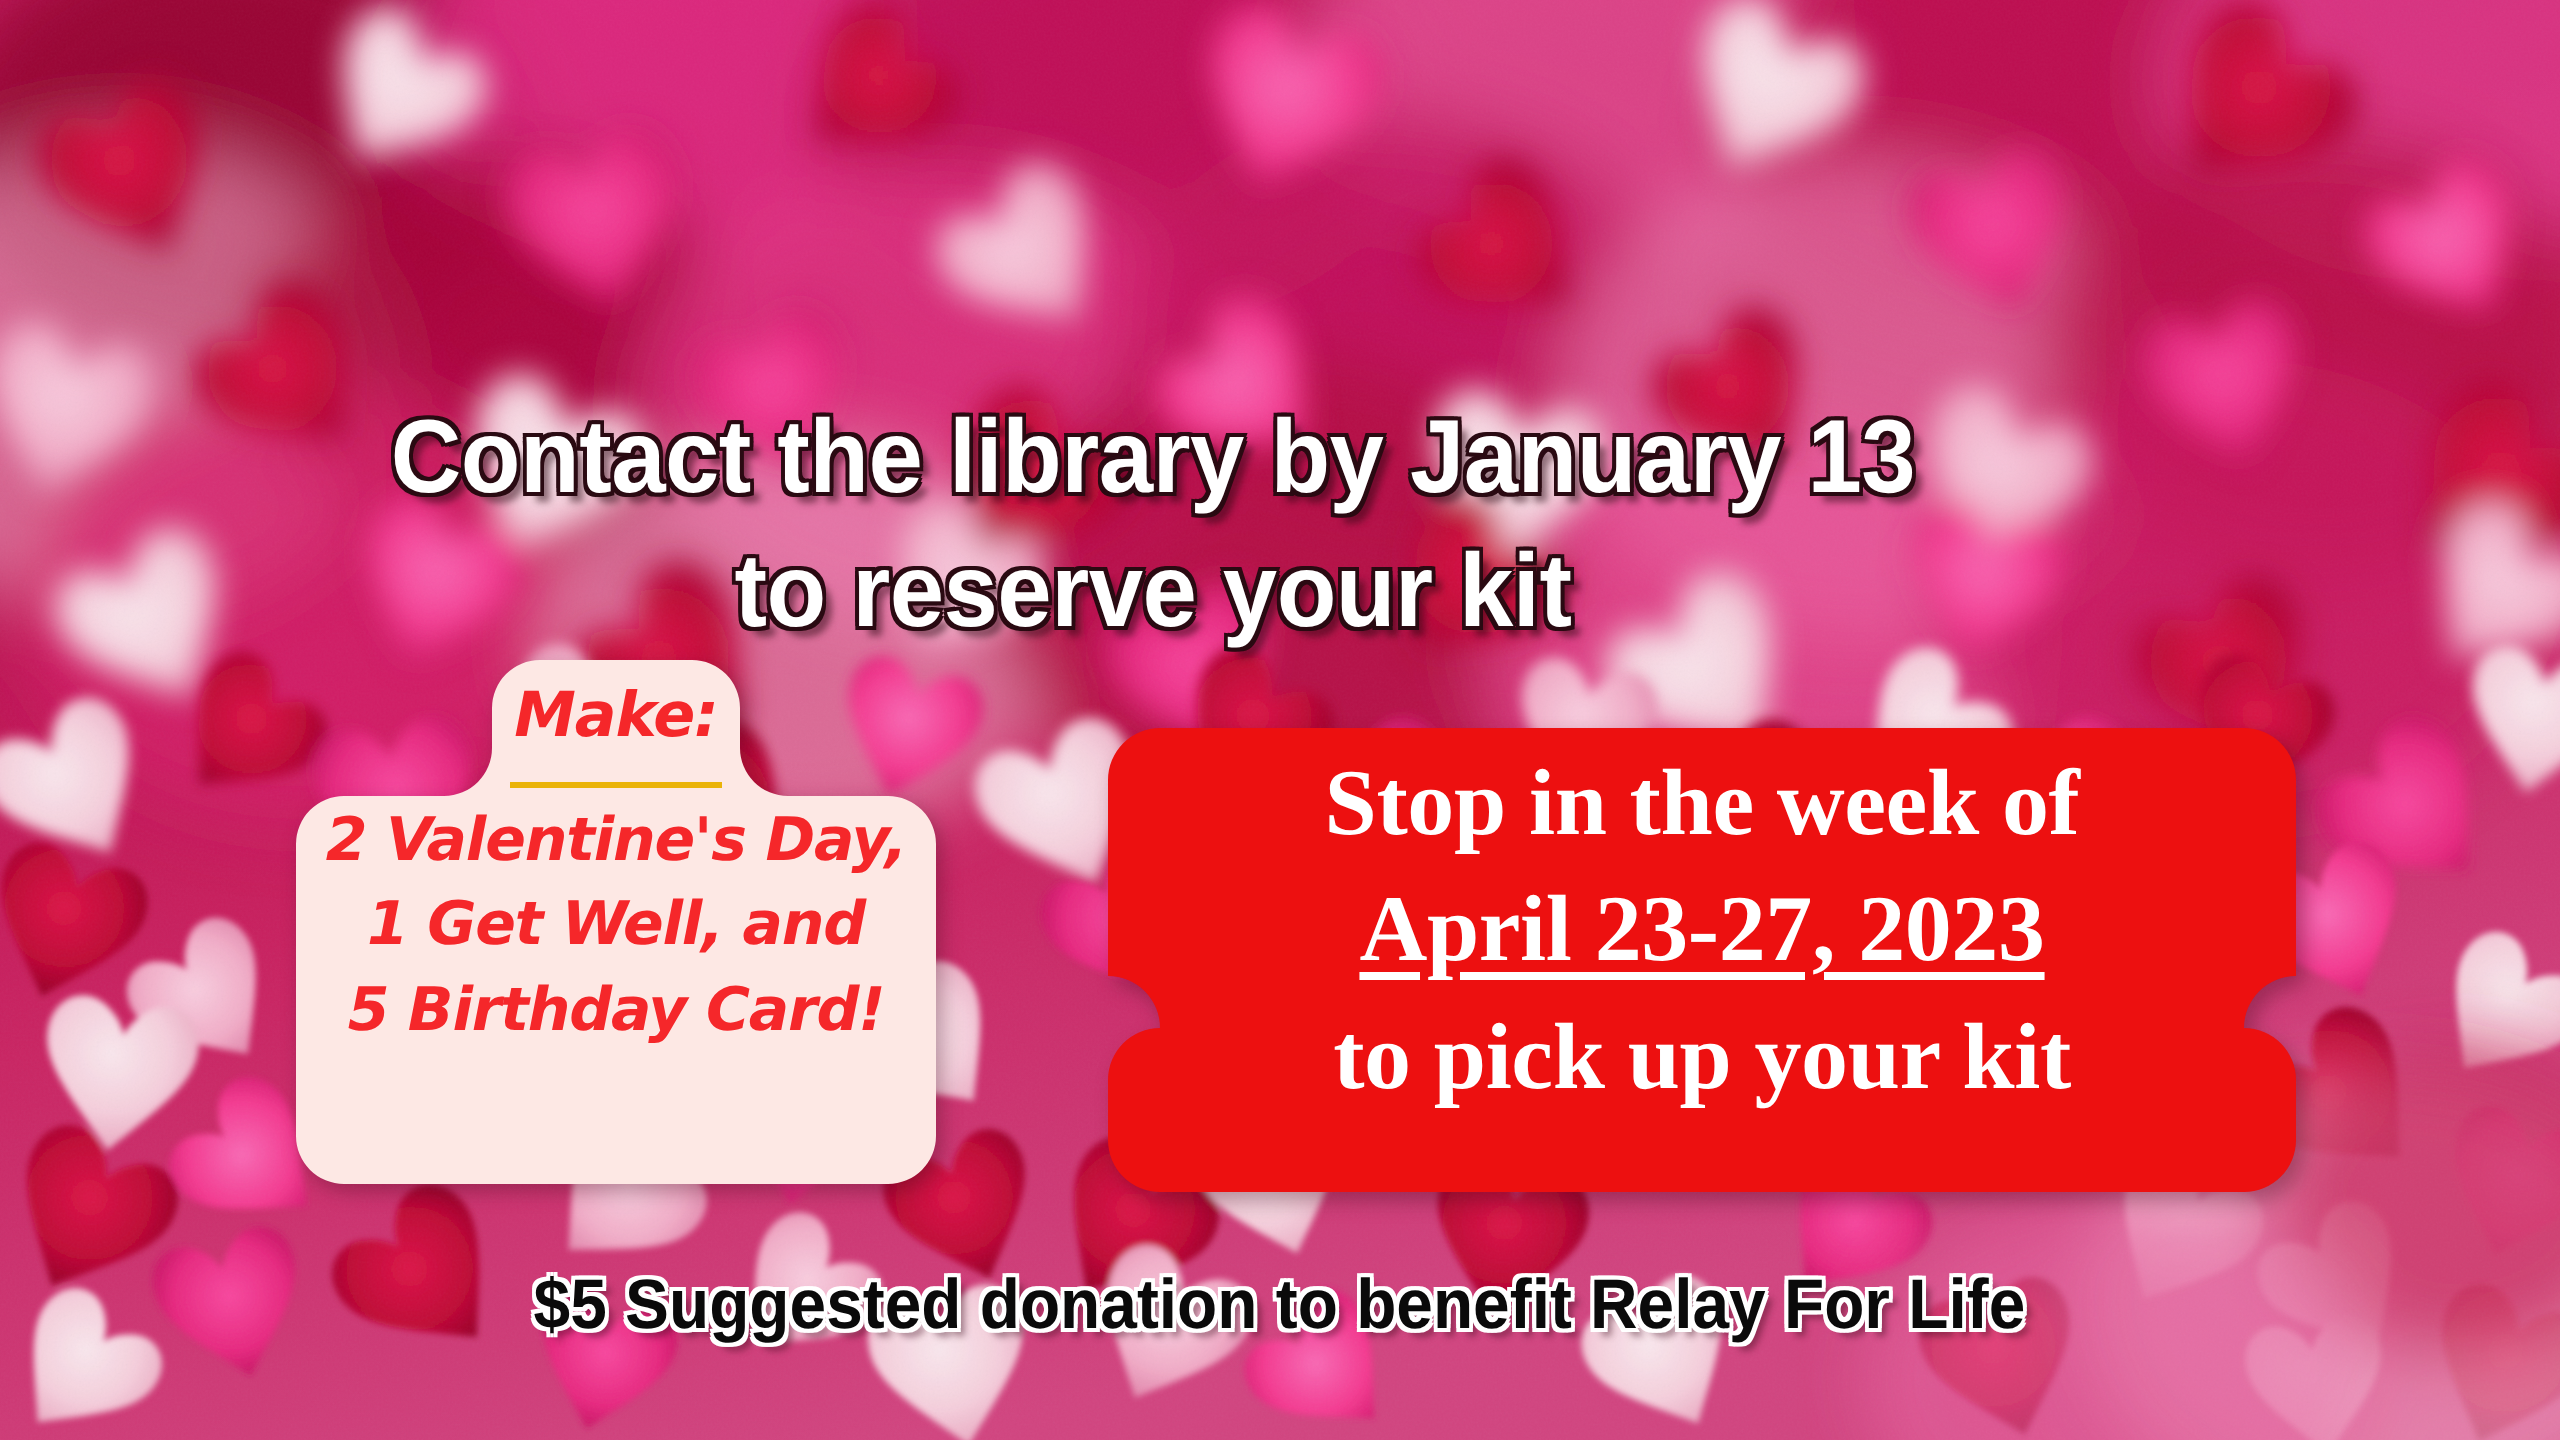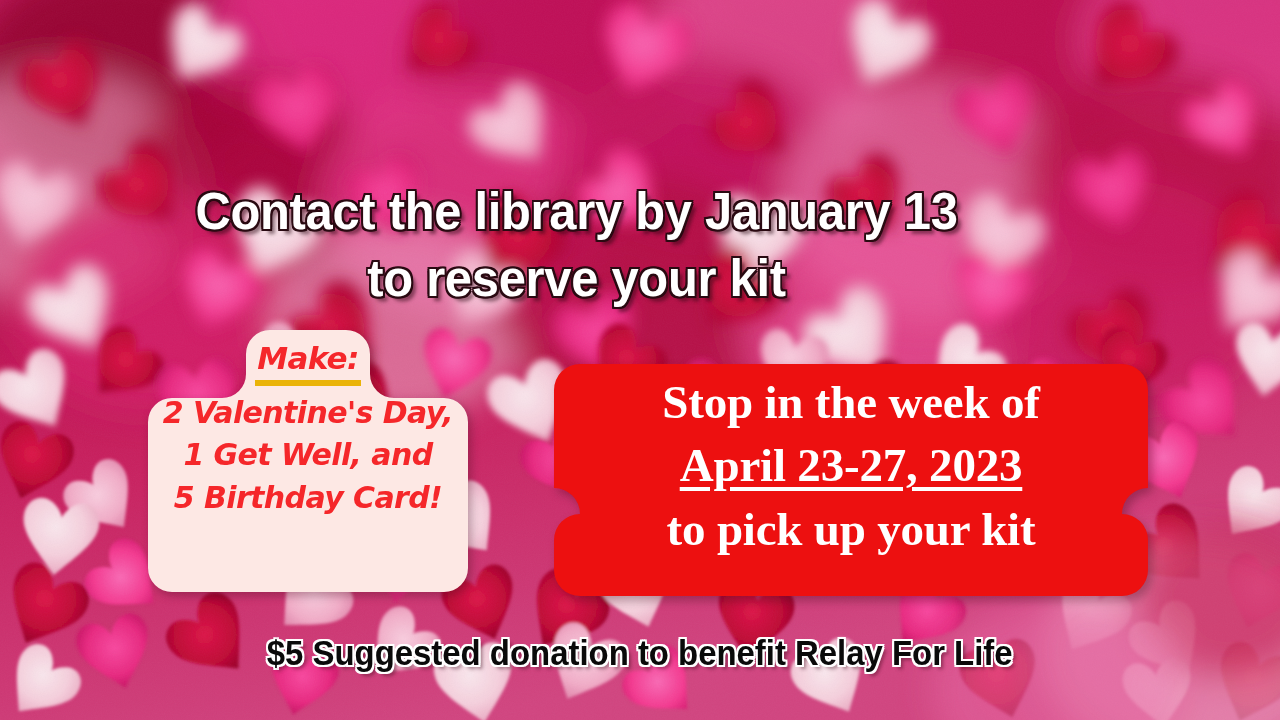--- a/index.html
+++ b/index.html
@@ -50,21 +50,21 @@
        0 -3px 0 #ffffff,  0 3px 0 #ffffff,
       -3px -3px 0 #ffffff, 3px -3px 0 #ffffff,
       -3px 3px 0 #ffffff,  3px 3px 0 #ffffff,
       -2px -2px 0 #ffffff, 2px -2px 0 #ffffff,
       -2px 2px 0 #ffffff,  2px 2px 0 #ffffff,
        6px 6px 5px rgba(60,10,25,0.55);
   }
 
   .subtitle-wrap {
     position: absolute;
-    top: 178px;
+    top: 196px;
     left: 0;
     width: 1153px;
     text-align: center;
     z-index: 5;
   }
   .subtitle-line {
     display: block;
     font-family: "Liberation Sans Narrow", "Liberation Sans", sans-serif;
     font-weight: bold;
     font-size: 52px;
@@ -107,22 +107,22 @@
     font-family: "DejaVu Sans", sans-serif;
     font-weight: bold;
     font-style: italic;
     color: #F5272A;
     letter-spacing: -0.6px;
   }
   .make-heading {
     display: inline-block;
     font-size: 31px;
     line-height: 1.05;
-    padding: 0 2px 5px 2px;
-    border-bottom: 6px solid #eab308;
+    padding: 0 2px 16px 2px;
+    border-bottom: 3px solid #eab308;
     margin-bottom: 6px;
   }
   .make-line {
     display: block;
     font-size: 30px;
     line-height: 1.42;
     padding: 0 8px;
   }
 
   

